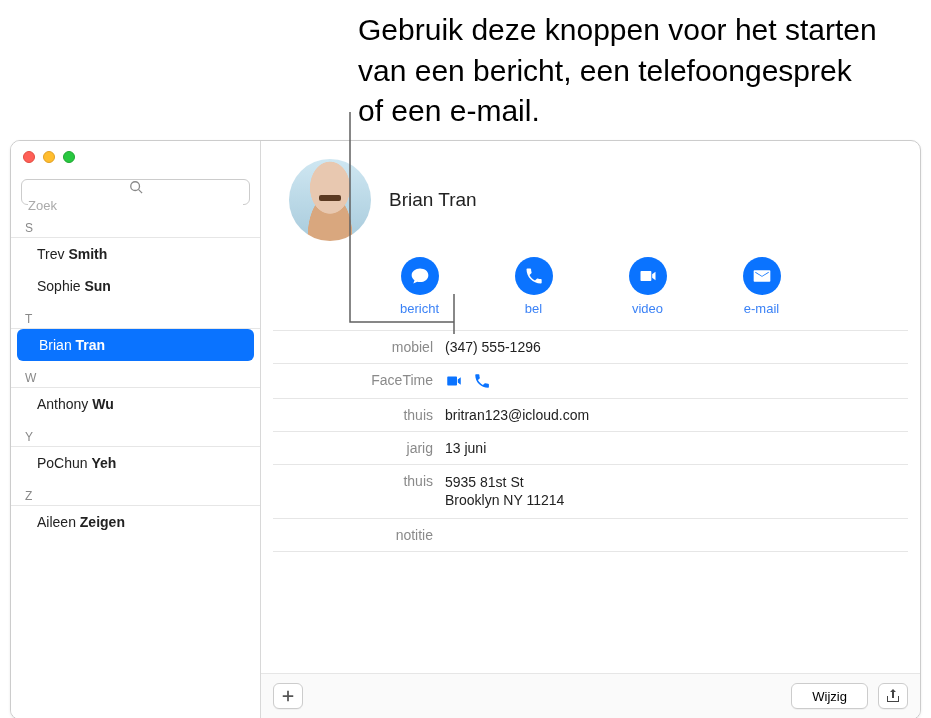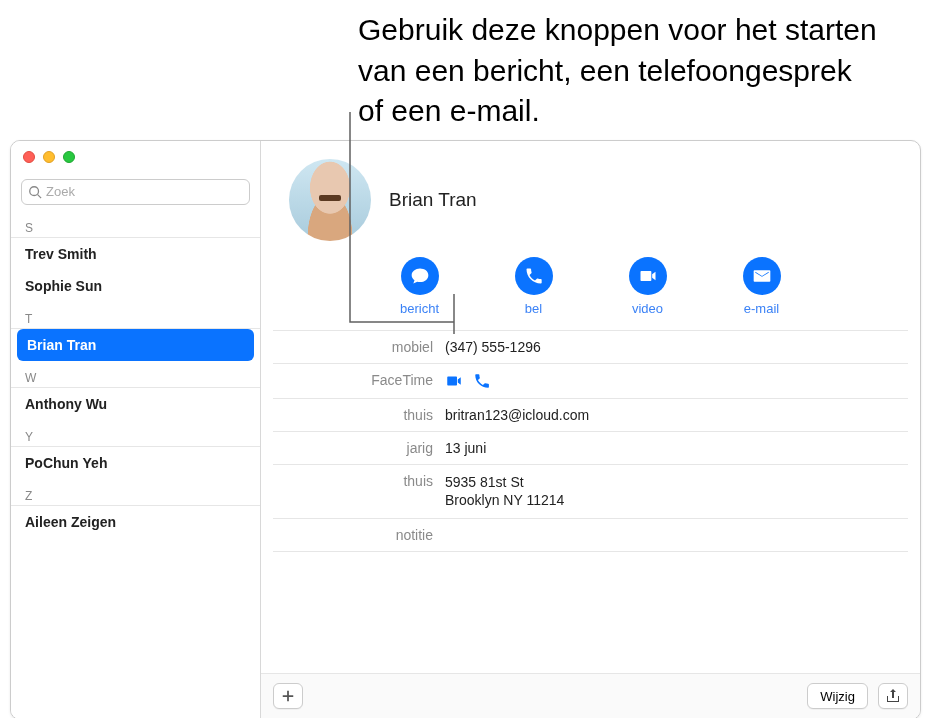--- a/index.html
+++ b/index.html
@@ -53,20 +53,21 @@
     }
     .search-wrap {
       margin: 6px 10px 6px 10px;
       height: 26px;
       background: #fff;
       border: 1px solid #ccc;
       border-radius: 6px;
       display: flex; align-items: center;
       padding: 0 6px;
       gap: 4px;
+      flex-direction: column;
     }
     .search-icon {
       width: 14px; height: 14px;
       color: #888;
       flex: 0 0 auto;
     }
     .search-input {
       border: none; outline: none;
       font-size: 13px;
       width: 100%;
@@ -80,21 +81,21 @@
       padding: 6px 14px 2px;
       border-bottom: 1px solid #e6e6e6;
       margin-top: 4px;
     }
     .contact-item {
       font-size: 14px;
       padding: 8px 14px;
       color: #222;
       cursor: default;
     }
-    .contact-item .first { font-weight: 700; }
+    .contact-item .first { font-weight: 400; margin-left: 12px; }
     .contact-item .last { font-weight: 600; }
     .contact-item.selected {
       background: #0a73ff;
       color: #fff;
       border-radius: 6px;
       margin: 0 6px;
       padding: 8px 10px;
     }
     
     .detail {
@@ -168,21 +169,21 @@
       height: 46px;
       border-top: 1px solid #e6e6e6;
       display:flex; align-items:center;
       padding: 0 12px;
       gap: 10px;
       background:#fafafa;
     }
     .footer .spacer{flex:1;}
     .mac-btn {
       height: 26px;
-      padding: 0 12px;
+      padding: 0 20px;
       border: 1px solid #ccc;
       border-radius: 6px;
       background:#fff;
       font-size: 13px;
       display:flex; align-items:center; justify-content:center;
       box-shadow: 0 1px 0 rgba(0,0,0,.04);
     }
     .mac-btn.square{ width:30px; padding:0;}
     .mac-btn svg{ width:16px; height:16px; fill:#444;}
     .add-btn{ width:30px; padding:0;}

